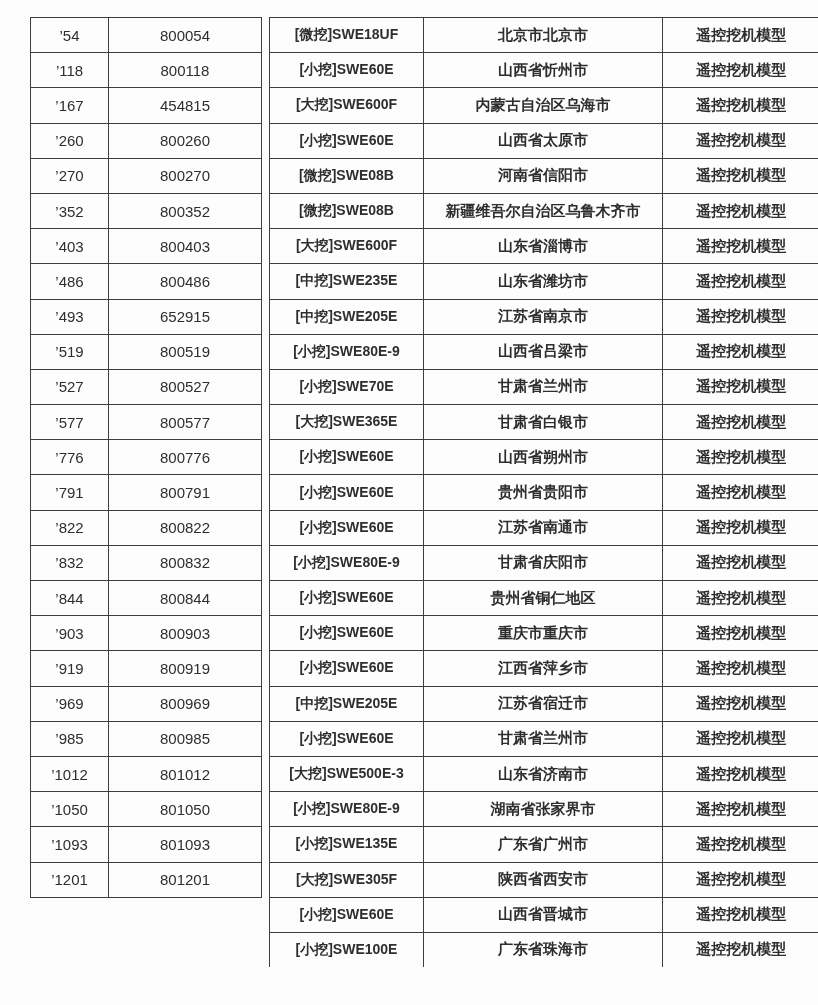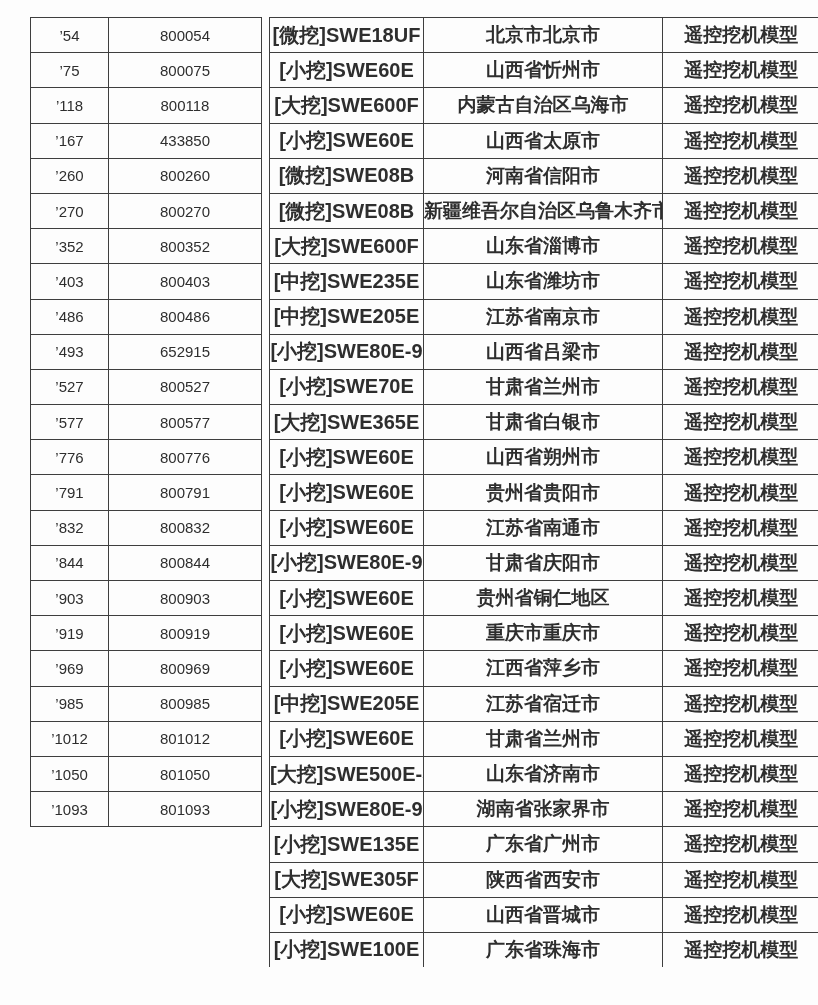--- a/index.html
+++ b/index.html
@@ -53,53 +53,49 @@
   .block-right .col-region  { width: 239px; }
   .block-right .col-product { width: 157px; }
   .block-right td:last-child { border-right: none; font-family: Liberation Serif, serif; }
   .block-right tr:last-child td { border-bottom: none; }
 
   .c-idx, .c-code {
     font-size: 15px;
     font-weight: 500;
   }
   .c-model {
-    font-size: 20px;
+    font-size: 14px;
     font-weight: 700;
   }
   .c-region, .c-product {
-    font-size: 19px;
+    font-size: 15px;
     font-weight: 700;
   }
 </style>
 </head>
 <body>
 
 <div class="table-wrap">
   <table class="block-left">
     <colgroup>
       <col class="col-idx">
       <col class="col-code">
     </colgroup>
     <tbody>
         <tr>
           <td class="c-idx">’54</td>
           <td class="c-code">800054</td>
         </tr>
         <tr>
-          <td class="c-idx">’75</td>
-          <td class="c-code">800075</td>
-        </tr>
-        <tr>
           <td class="c-idx">’118</td>
           <td class="c-code">800118</td>
         </tr>
         <tr>
           <td class="c-idx">’167</td>
-          <td class="c-code">433850</td>
+          <td class="c-code">454815</td>
         </tr>
         <tr>
           <td class="c-idx">’260</td>
           <td class="c-code">800260</td>
         </tr>
         <tr>
           <td class="c-idx">’270</td>
           <td class="c-code">800270</td>
         </tr>
         <tr>
@@ -112,36 +108,44 @@
         </tr>
         <tr>
           <td class="c-idx">’486</td>
           <td class="c-code">800486</td>
         </tr>
         <tr>
           <td class="c-idx">’493</td>
           <td class="c-code">652915</td>
         </tr>
         <tr>
+          <td class="c-idx">’519</td>
+          <td class="c-code">800519</td>
+        </tr>
+        <tr>
           <td class="c-idx">’527</td>
           <td class="c-code">800527</td>
         </tr>
         <tr>
           <td class="c-idx">’577</td>
           <td class="c-code">800577</td>
         </tr>
         <tr>
           <td class="c-idx">’776</td>
           <td class="c-code">800776</td>
         </tr>
         <tr>
           <td class="c-idx">’791</td>
           <td class="c-code">800791</td>
         </tr>
         <tr>
+          <td class="c-idx">’822</td>
+          <td class="c-code">800822</td>
+        </tr>
+        <tr>
           <td class="c-idx">’832</td>
           <td class="c-code">800832</td>
         </tr>
         <tr>
           <td class="c-idx">’844</td>
           <td class="c-code">800844</td>
         </tr>
         <tr>
           <td class="c-idx">’903</td>
           <td class="c-code">800903</td>
@@ -162,20 +166,24 @@
           <td class="c-idx">’1012</td>
           <td class="c-code">801012</td>
         </tr>
         <tr>
           <td class="c-idx">’1050</td>
           <td class="c-code">801050</td>
         </tr>
         <tr>
           <td class="c-idx">’1093</td>
           <td class="c-code">801093</td>
+        </tr>
+        <tr>
+          <td class="c-idx">’1201</td>
+          <td class="c-code">801201</td>
         </tr>
       </tbody>
   </table>
 
   <div class="block-gap"></div>
 
   <table class="block-right">
     <colgroup>
       <col class="col-model">
       <col class="col-region">

